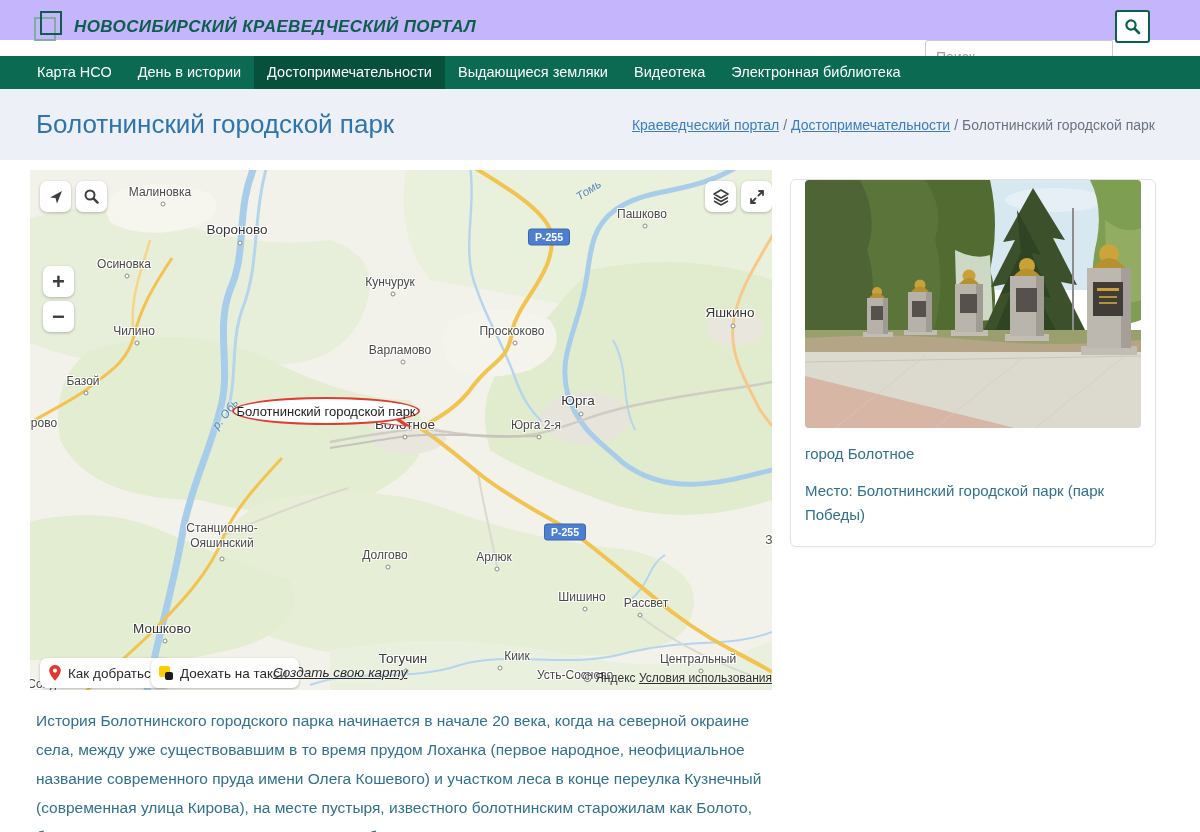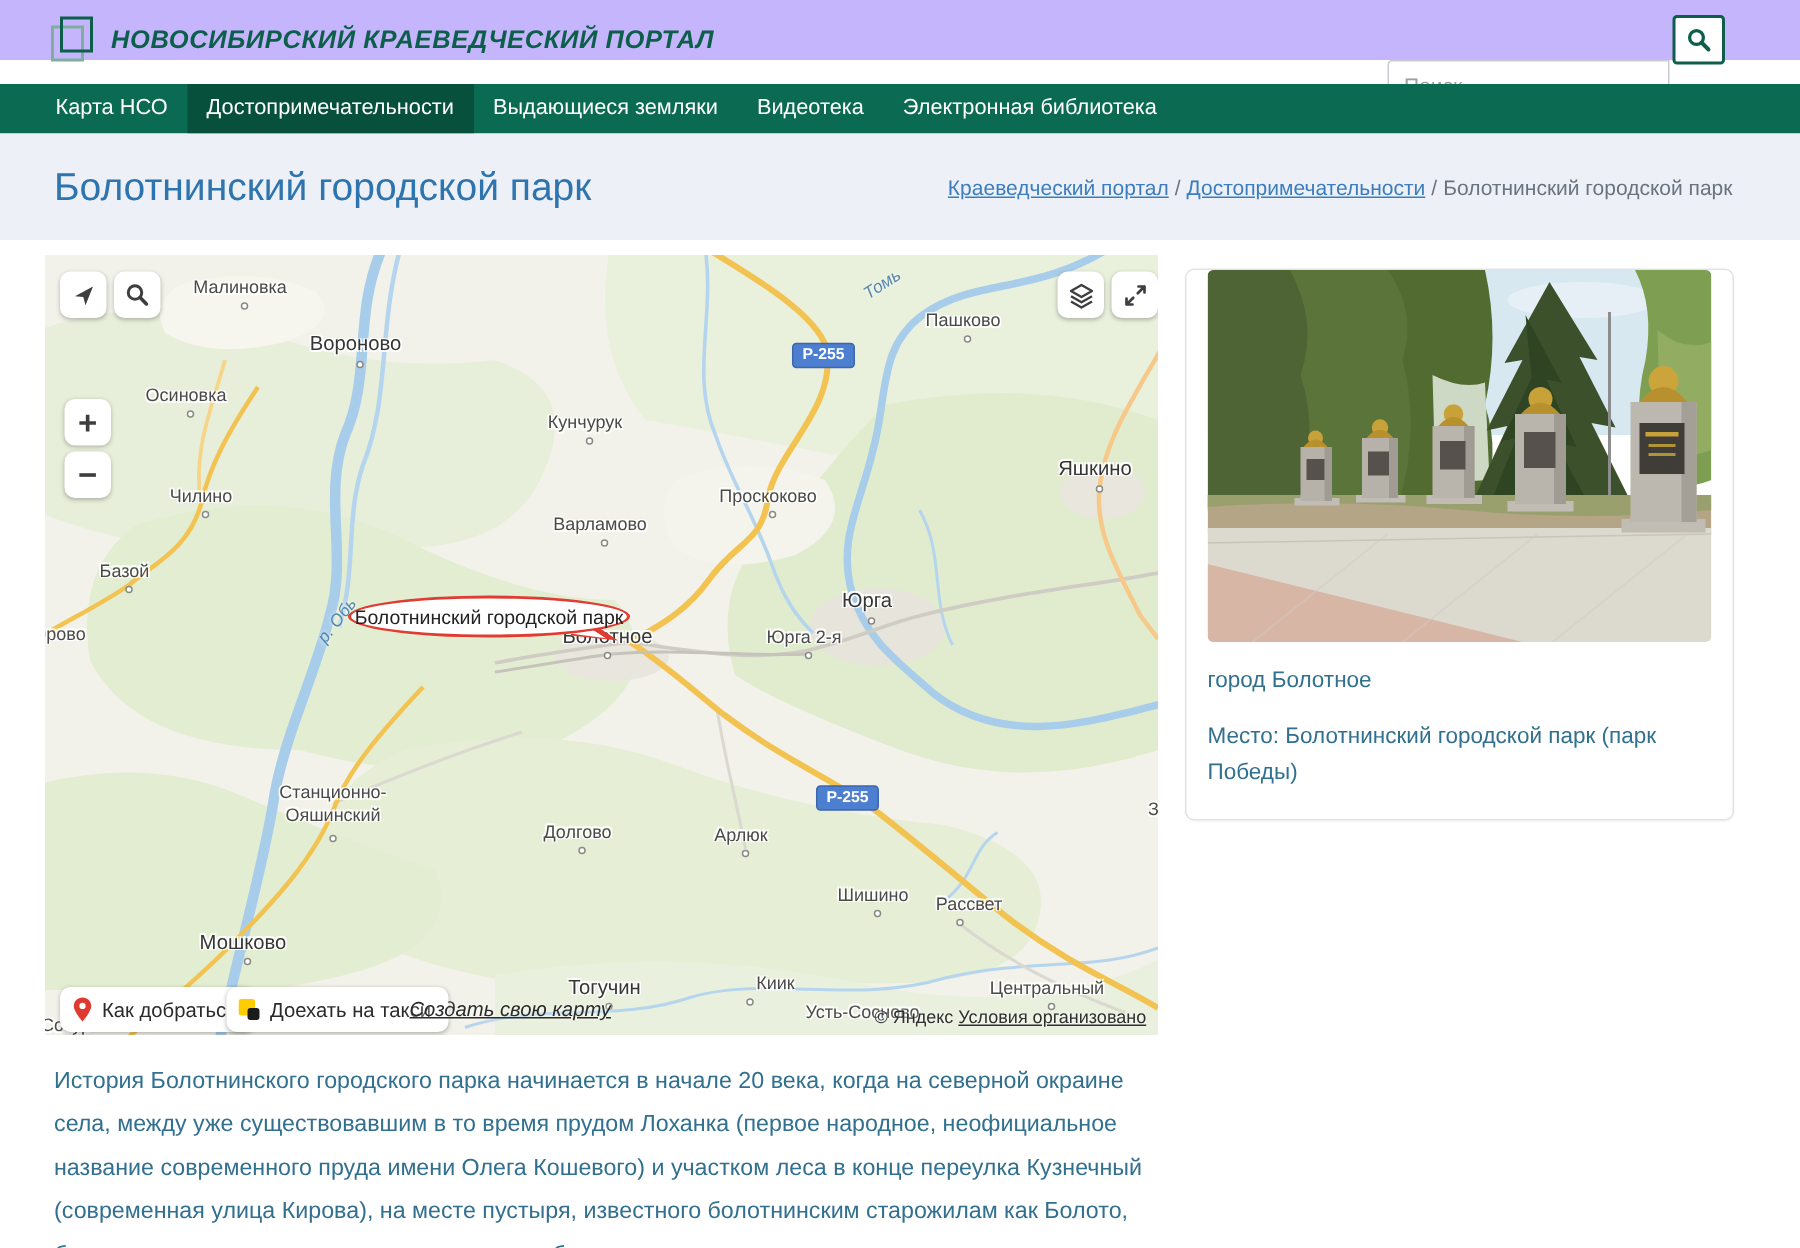--- a/index.html
+++ b/index.html
@@ -96,20 +96,21 @@
       <svg width="17" height="17" viewBox="0 0 17 17">
         <circle cx="7" cy="7" r="4.6" fill="none" stroke="#0d5f4b" stroke-width="2.2"></circle>
         <line x1="10.5" y1="10.5" x2="15" y2="15" stroke="#0d5f4b" stroke-width="2.6" stroke-linecap="round"></line>
       </svg>
     </div>
   </div>
 </div>
 
 <div class="nav">
     <div class="nav-item">Карта НСО</div>
+    <div class="nav-item">День в истории</div>
     <div class="nav-item active">Достопримечательности</div>
     <div class="nav-item">Выдающиеся земляки</div>
     <div class="nav-item">Видеотека</div>
     <div class="nav-item">Электронная библиотека</div>
   </div>
 
 <div class="title-band">
   <h1 class="page-title">Болотнинский городской парк</h1>
   <div class="breadcrumb"><span class="bc-link">Краеведческий портал</span><span class="bc-sep">/</span><span class="bc-link">Достопримечательности</span><span class="bc-sep">/</span><span class="bc-current">Болотнинский городской парк</span></div>
 </div>
@@ -259,21 +260,21 @@
   <div class="map-bottom-btn" style="left:121px;top:488px;">
     <svg width="15" height="15" viewBox="0 0 15 15" style="margin-right:6px;">
       <rect x="0" y="0" width="11" height="11" rx="2" fill="#ffcc00"></rect>
       <rect x="6" y="6" width="8" height="8" rx="2" fill="#1b1b1b"></rect>
       </svg>
     <span>Доехать на такси</span>
   </div>
   <div class="map-link" style="left:243px;top:495px;">Создать свою карту</div>
   <div class="map-copy" style="left:553px;top:501px;">
     <span>© Яндекс</span>
-    <span class="terms">Условия организовано</span>
+    <span class="terms">Условия использования</span>
   </div>
 </div>
 
 <div class="photo-card">
   <div class="photo">
     <svg width="336" height="248" viewBox="0 0 336 248">
       <rect width="336" height="110" fill="#d8e8f1"></rect>
       <ellipse cx="60" cy="30" rx="40" ry="14" fill="#e8f1f6"></ellipse>
       <ellipse cx="250" cy="20" rx="50" ry="12" fill="#e6eff5"></ellipse>
 

